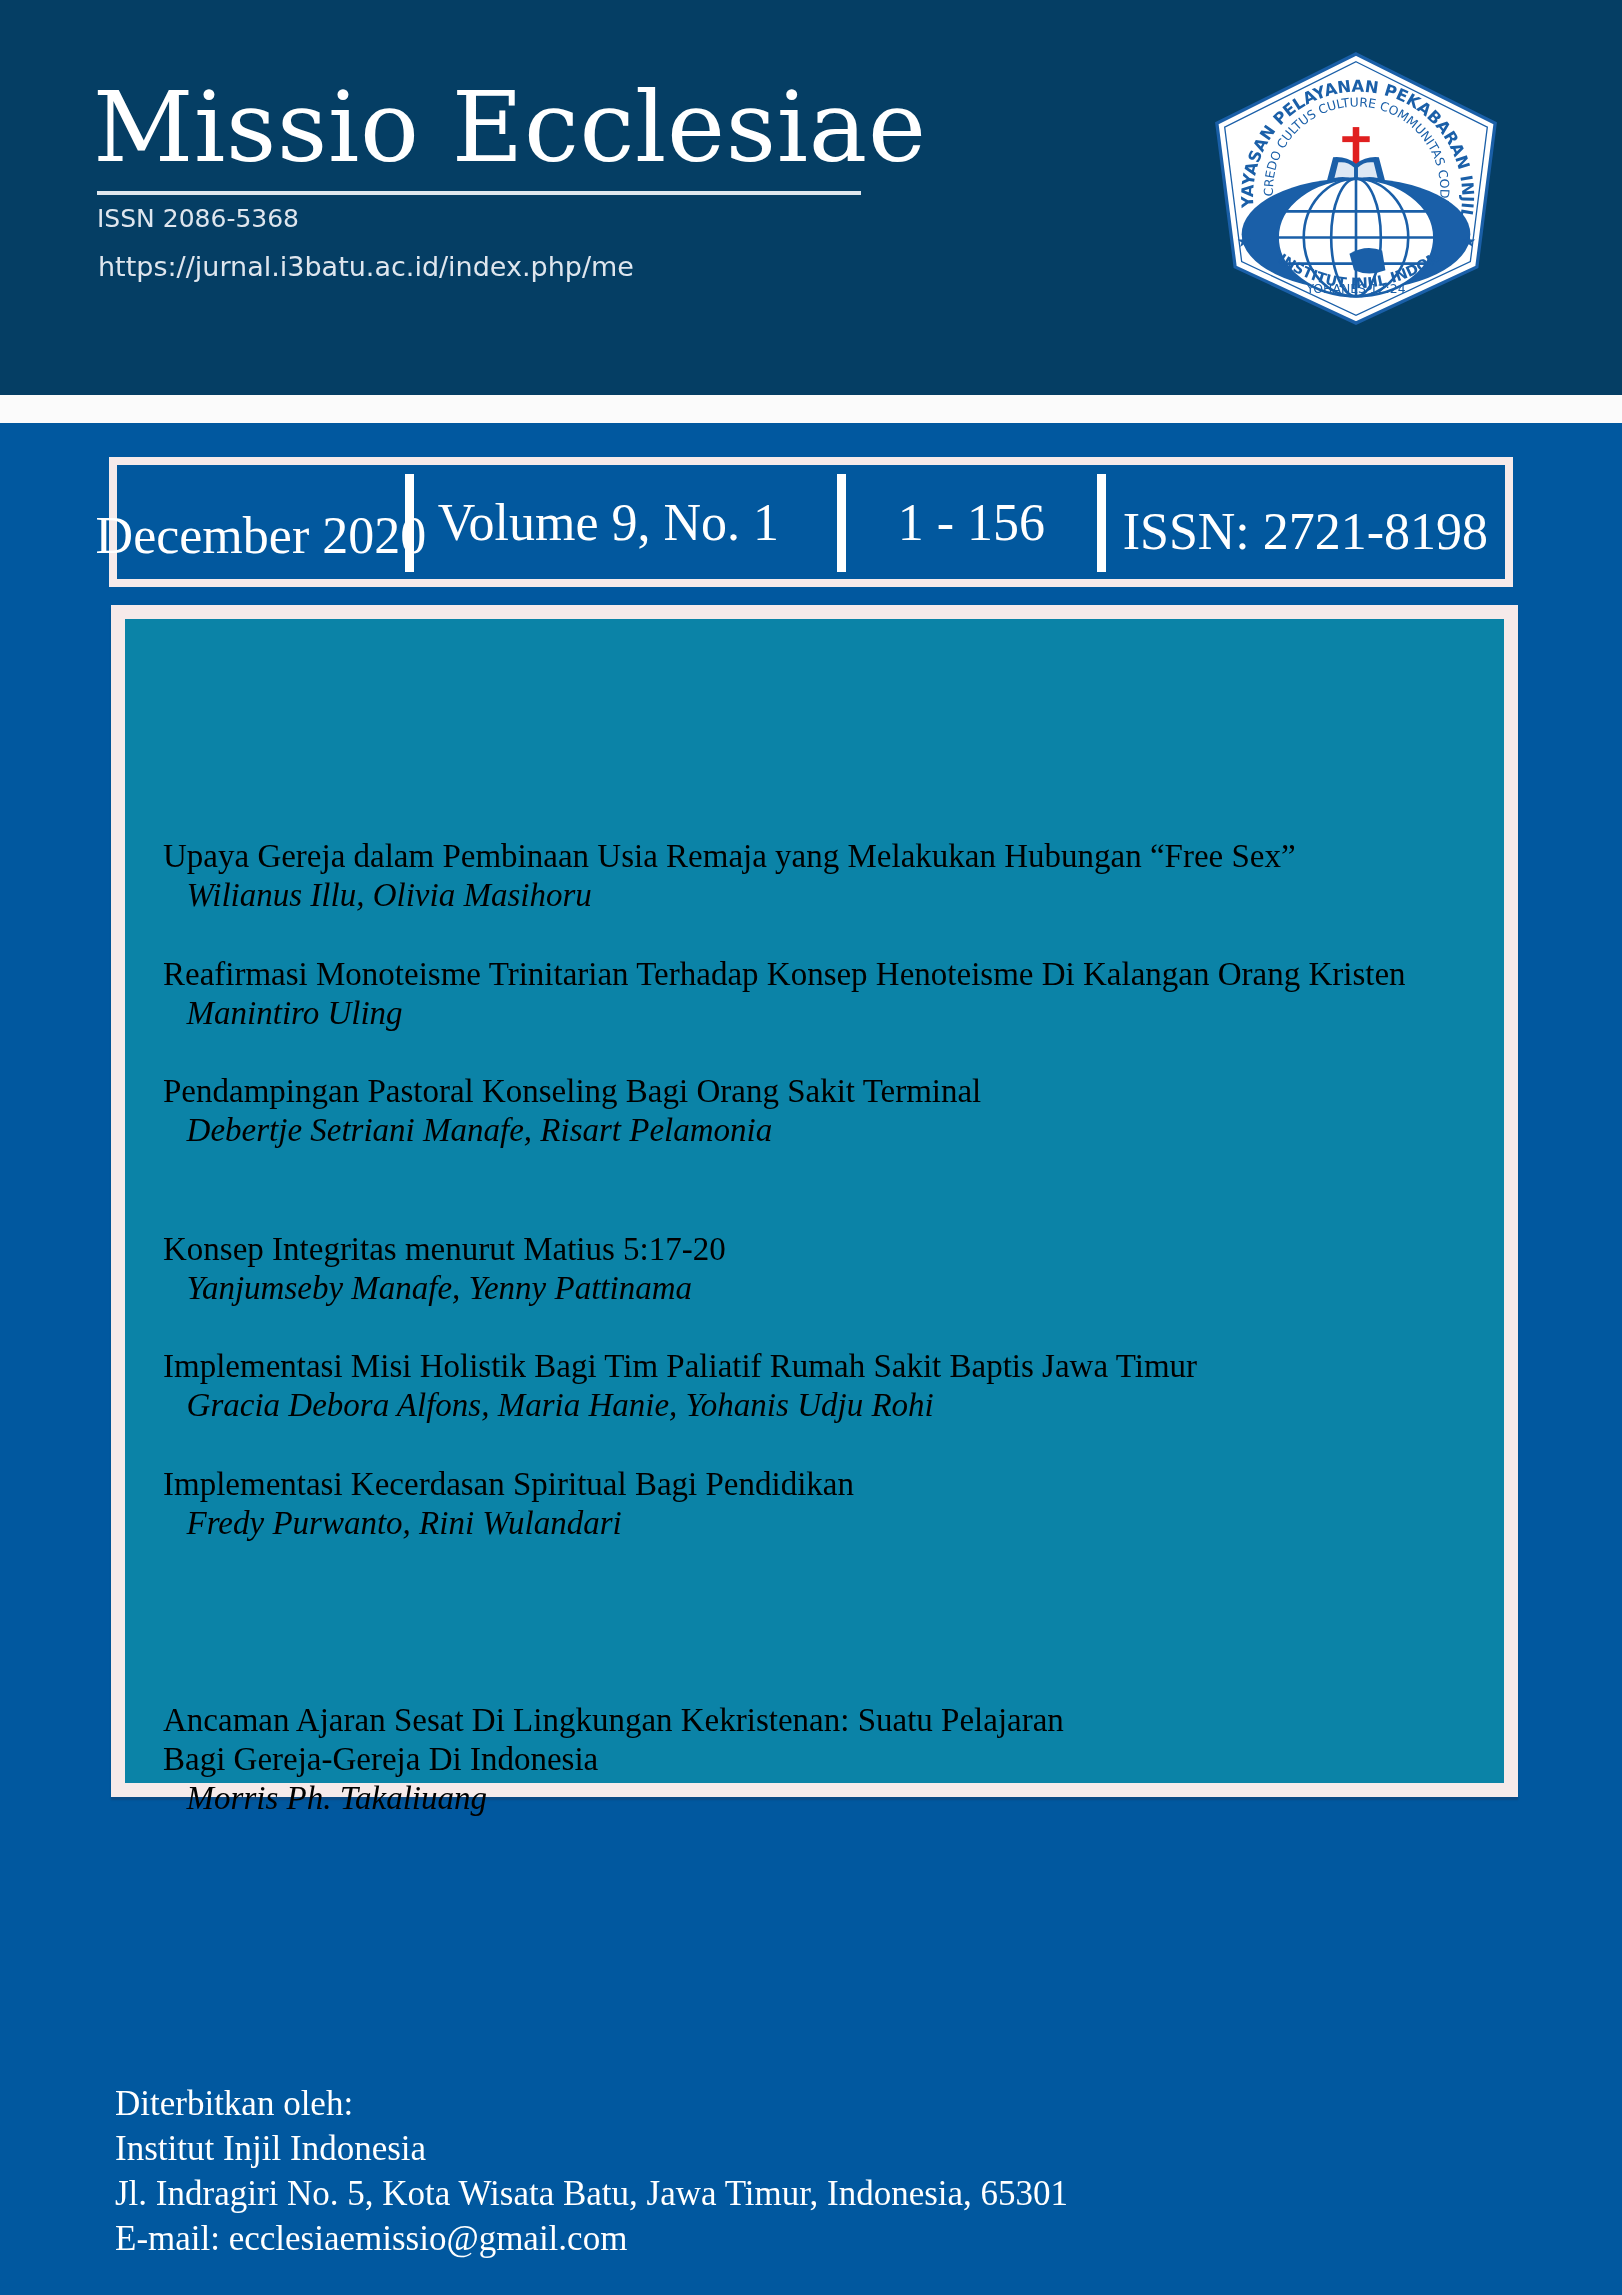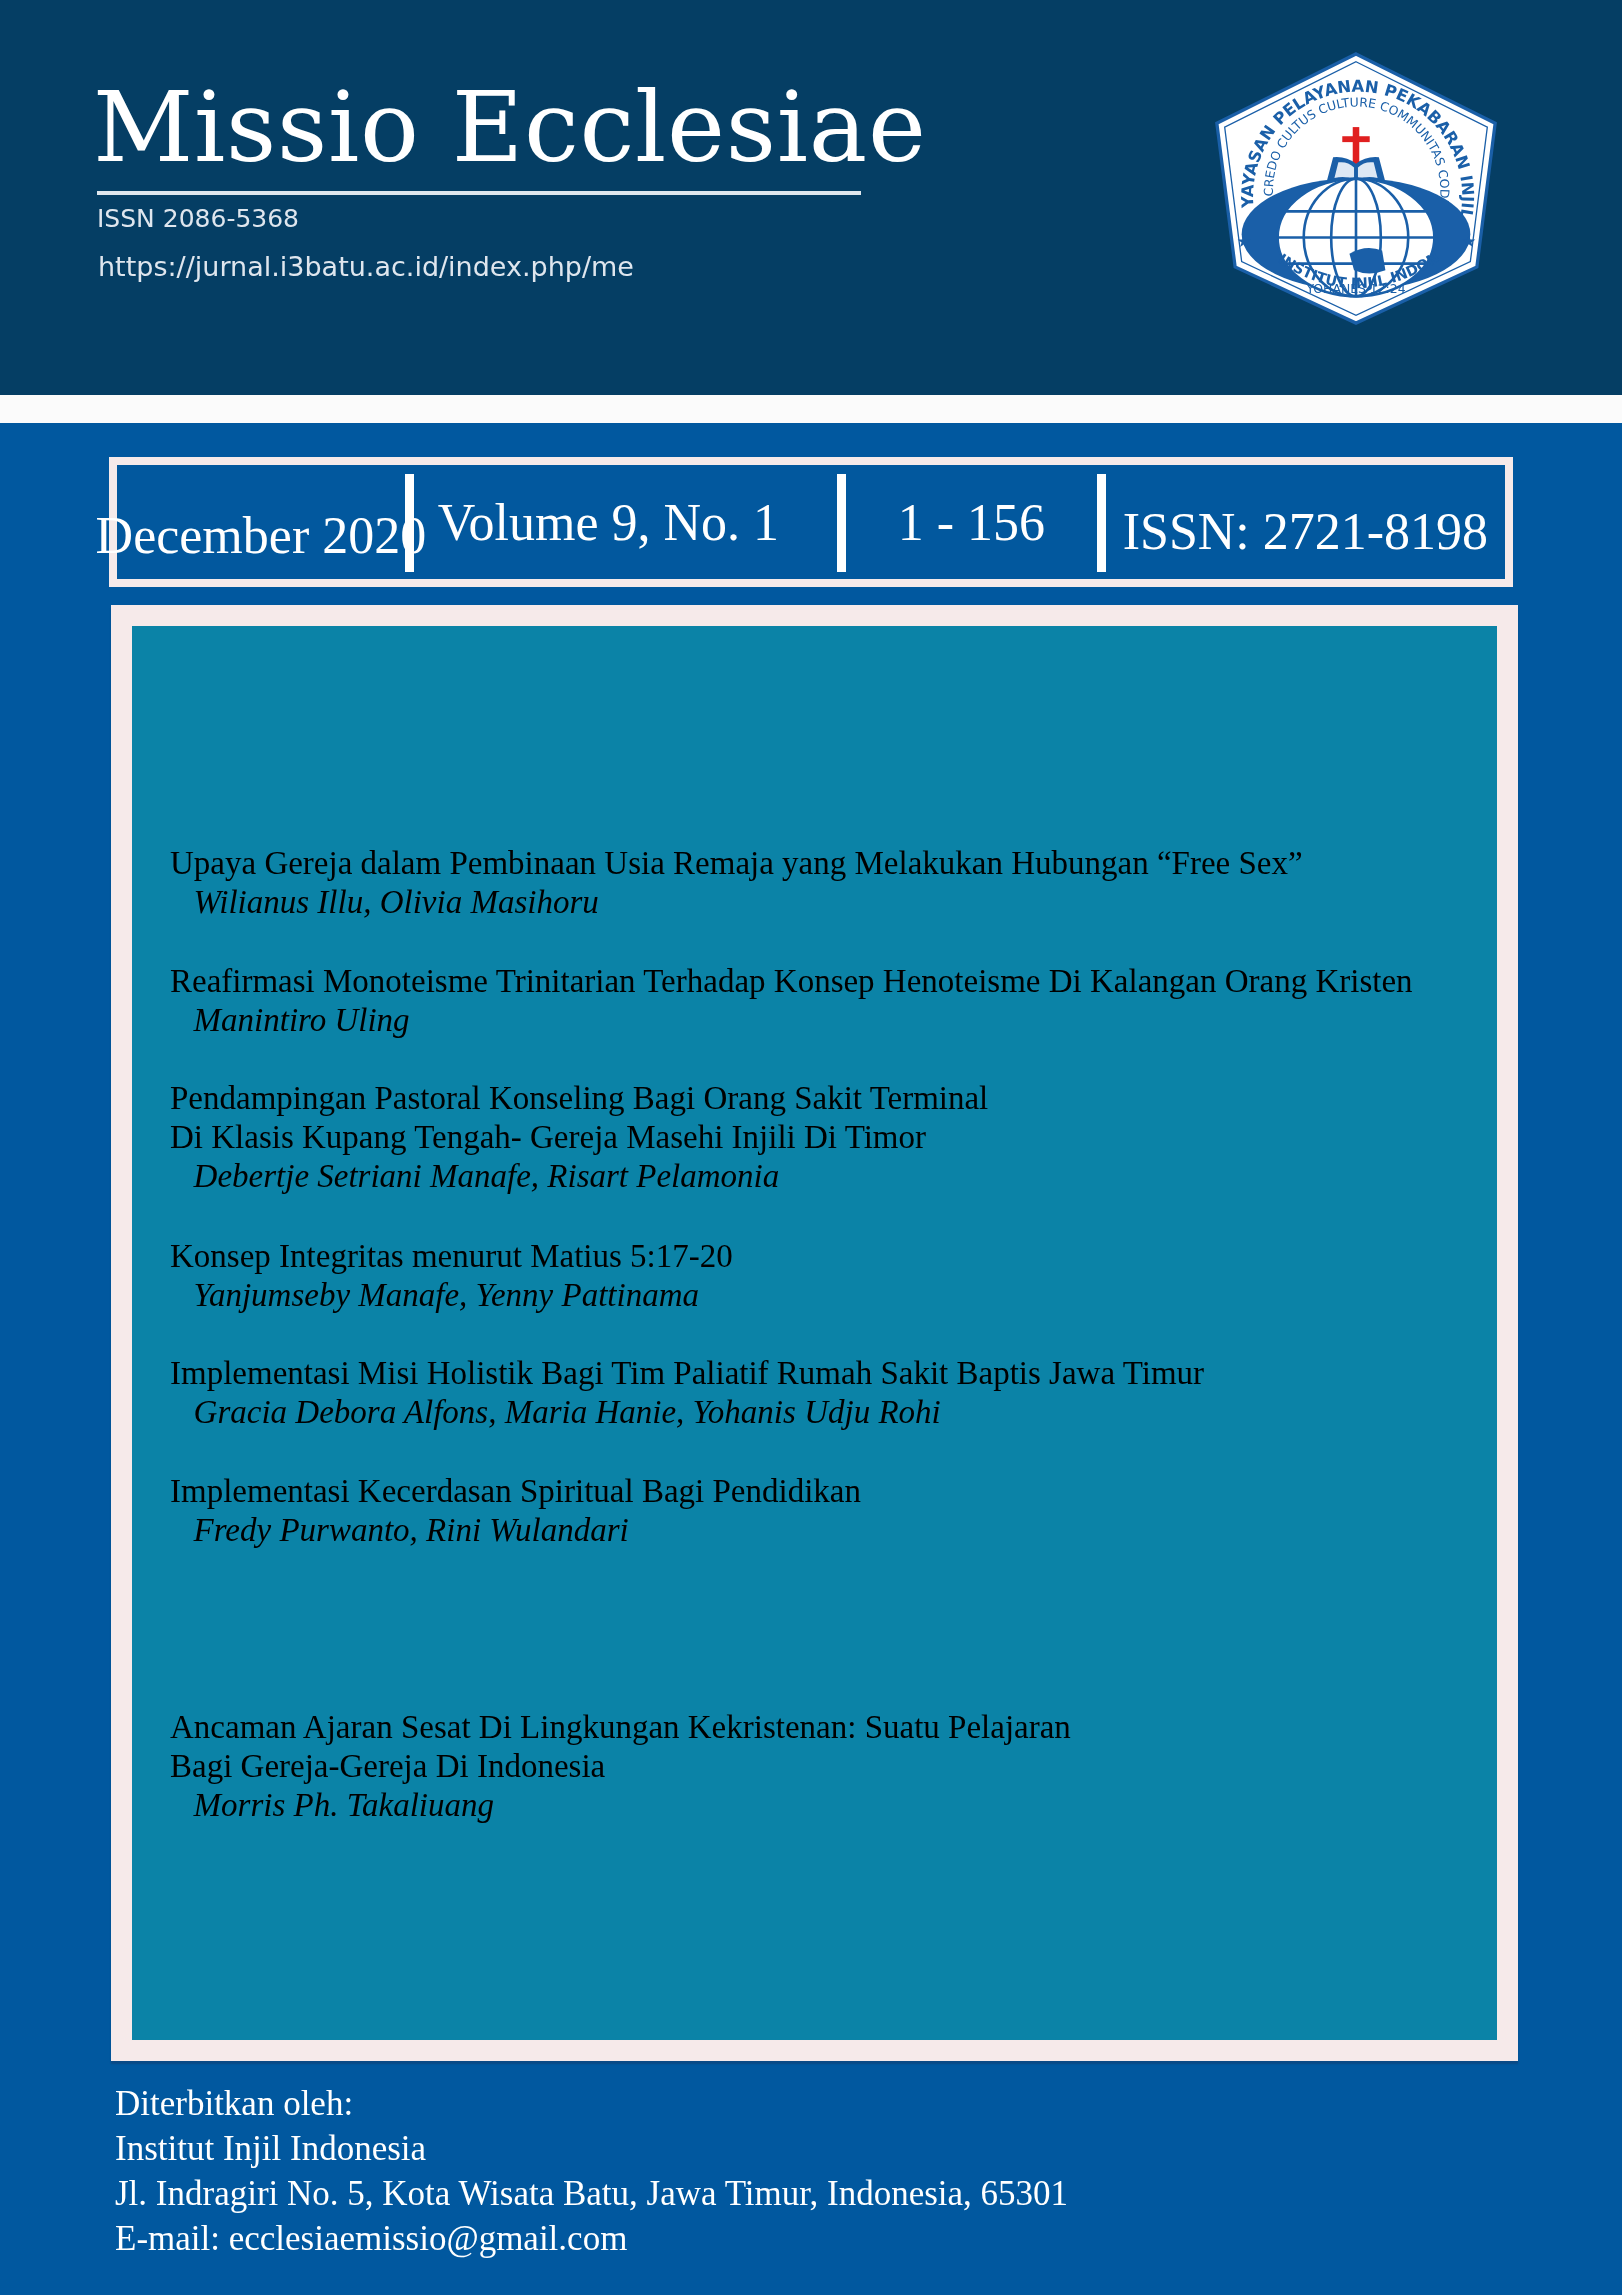--- a/index.html
+++ b/index.html
@@ -49,22 +49,22 @@
     }
     .info-cell {
       position: absolute; top: 0; height: 100%;
       display: flex; align-items: center; justify-content: center;
       color: #ffffff; font-size: 52px; white-space: nowrap;
     }
     .info-sep {
       position: absolute; top: 9.2px; width: 9.2px; height: 98px; background: #ffffff;
     }
     .toc-frame {
-      position: absolute; left: 111px; top: 605px; width: 1407px; height: 1456px;
-      background: #f6eaea; box-sizing: border-box; padding: 21px;
+      position: absolute; left: 111px; top: 605px; width: 1407px; height: 1192px;
+      background: #f6eaea; box-sizing: border-box; padding: 14px;
       box-shadow: 0 2.6px 1.3px rgba(20,60,110,0.5);
     }
     .toc-inner {
       width: 100%; height: 100%; background: #0b83a7; position: relative;
     }
     .article {
       position: absolute; left: 38px; color: #000000;
     }
     .article-title {
       font-size: 33px; line-height: 39px; white-space: nowrap;
@@ -146,21 +146,20 @@
     <div class="article" style="top:218px;">
       <div class="article-title">Upaya Gereja dalam Pembinaan Usia Remaja yang Melakukan Hubungan “Free Sex”</div>
       <div class="article-authors">Wilianus Illu, Olivia Masihoru</div>
     </div>
     <div class="article" style="top:336px;">
       <div class="article-title">Reafirmasi Monoteisme Trinitarian Terhadap Konsep Henoteisme Di Kalangan Orang Kristen</div>
       <div class="article-authors">Manintiro Uling</div>
     </div>
     <div class="article" style="top:453px;">
       <div class="article-title">Pendampingan Pastoral Konseling Bagi Orang Sakit Terminal</div>
-      <div class="article-title">Di Klasis Kupang Tengah- Gereja Masehi Injili Di Timor</div>
       <div class="article-authors">Debertje Setriani Manafe, Risart Pelamonia</div>
     </div>
     <div class="article" style="top:611px;">
       <div class="article-title">Konsep Integritas menurut Matius 5:17-20</div>
       <div class="article-authors">Yanjumseby Manafe, Yenny Pattinama</div>
     </div>
     <div class="article" style="top:728px;">
       <div class="article-title">Implementasi Misi Holistik Bagi Tim Paliatif Rumah Sakit Baptis Jawa Timur</div>
       <div class="article-authors">Gracia Debora Alfons, Maria Hanie, Yohanis Udju Rohi</div>
     </div>

